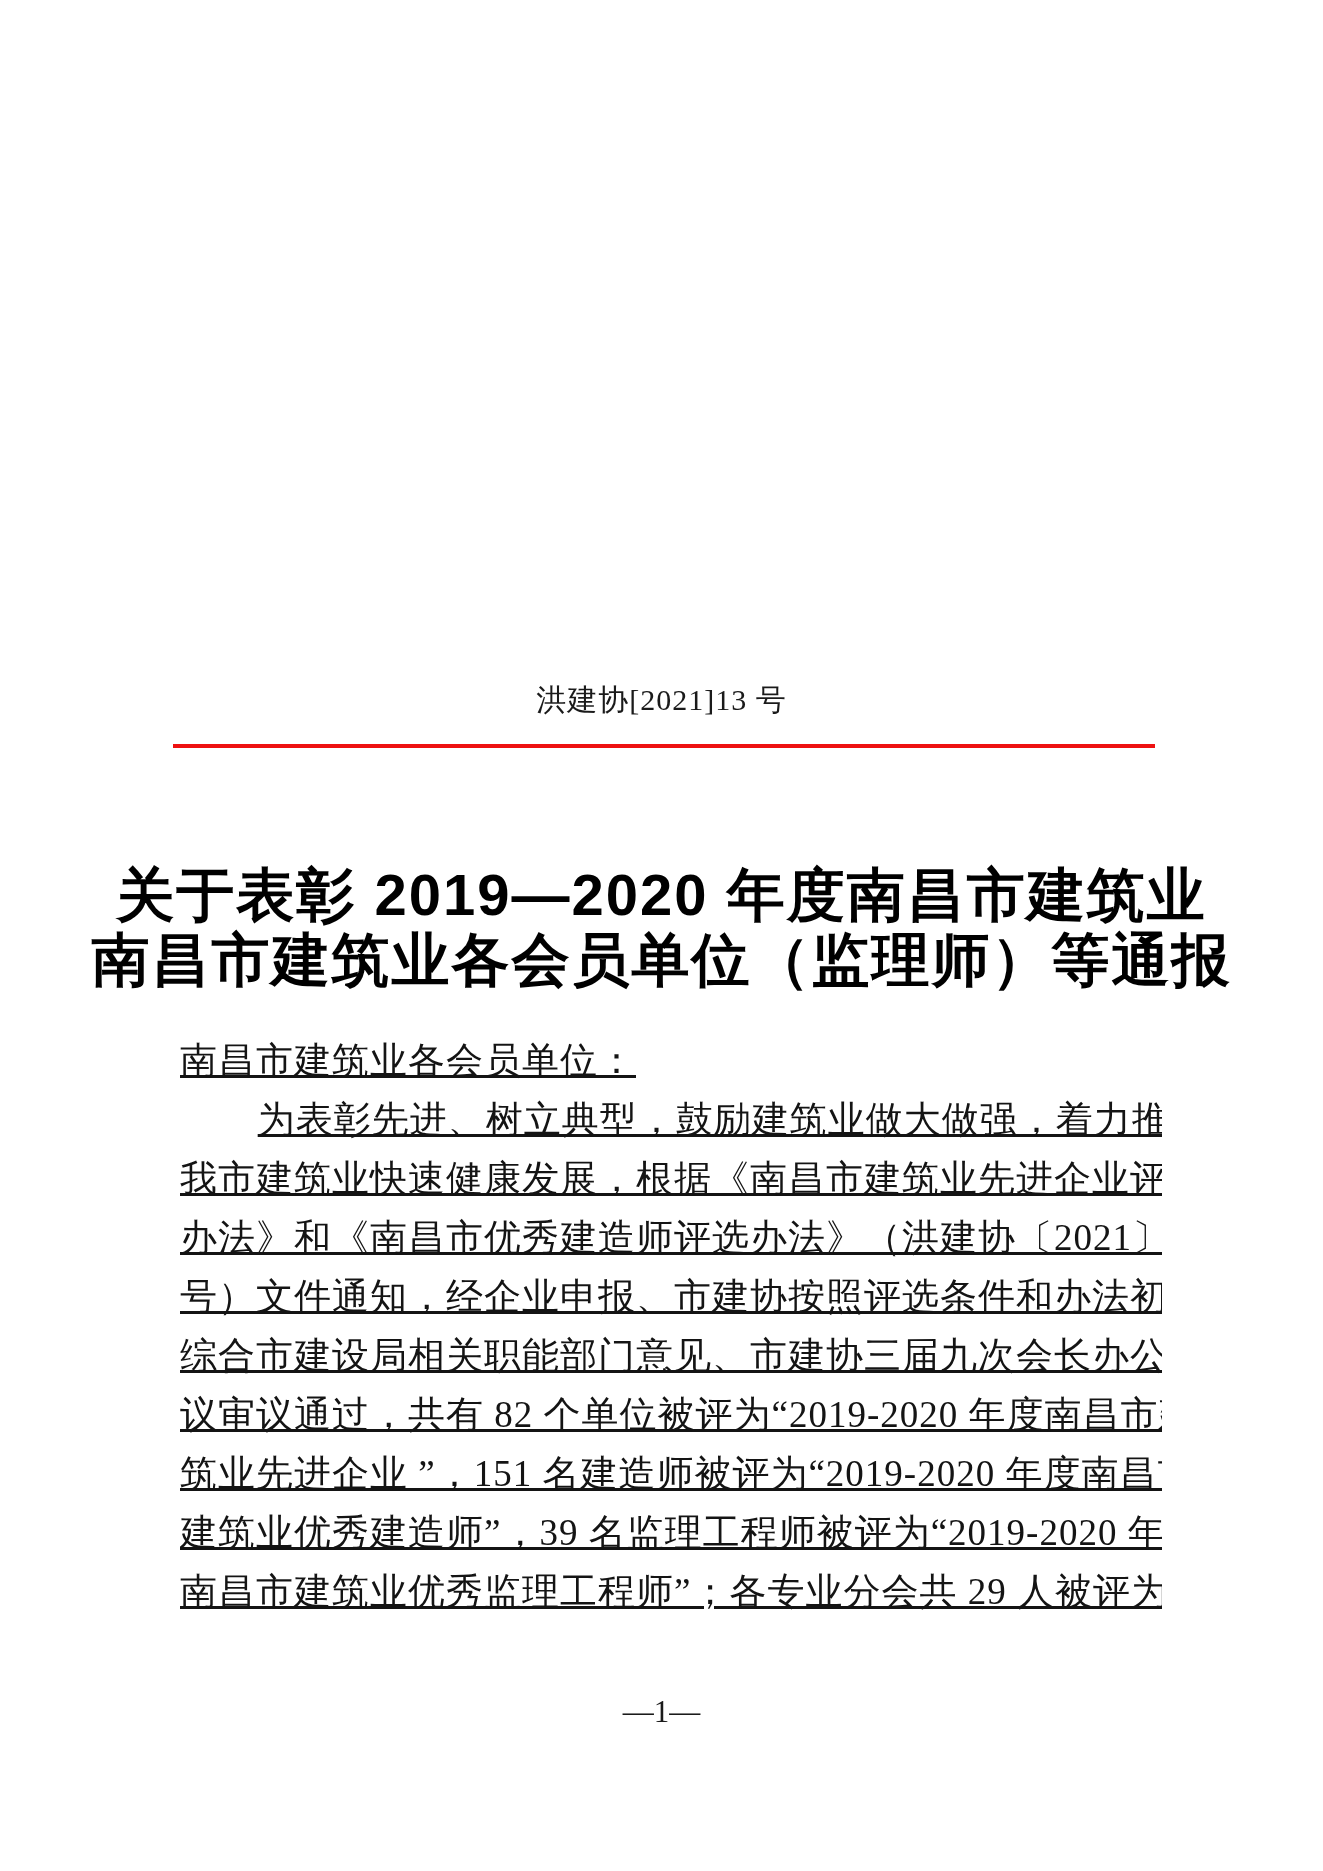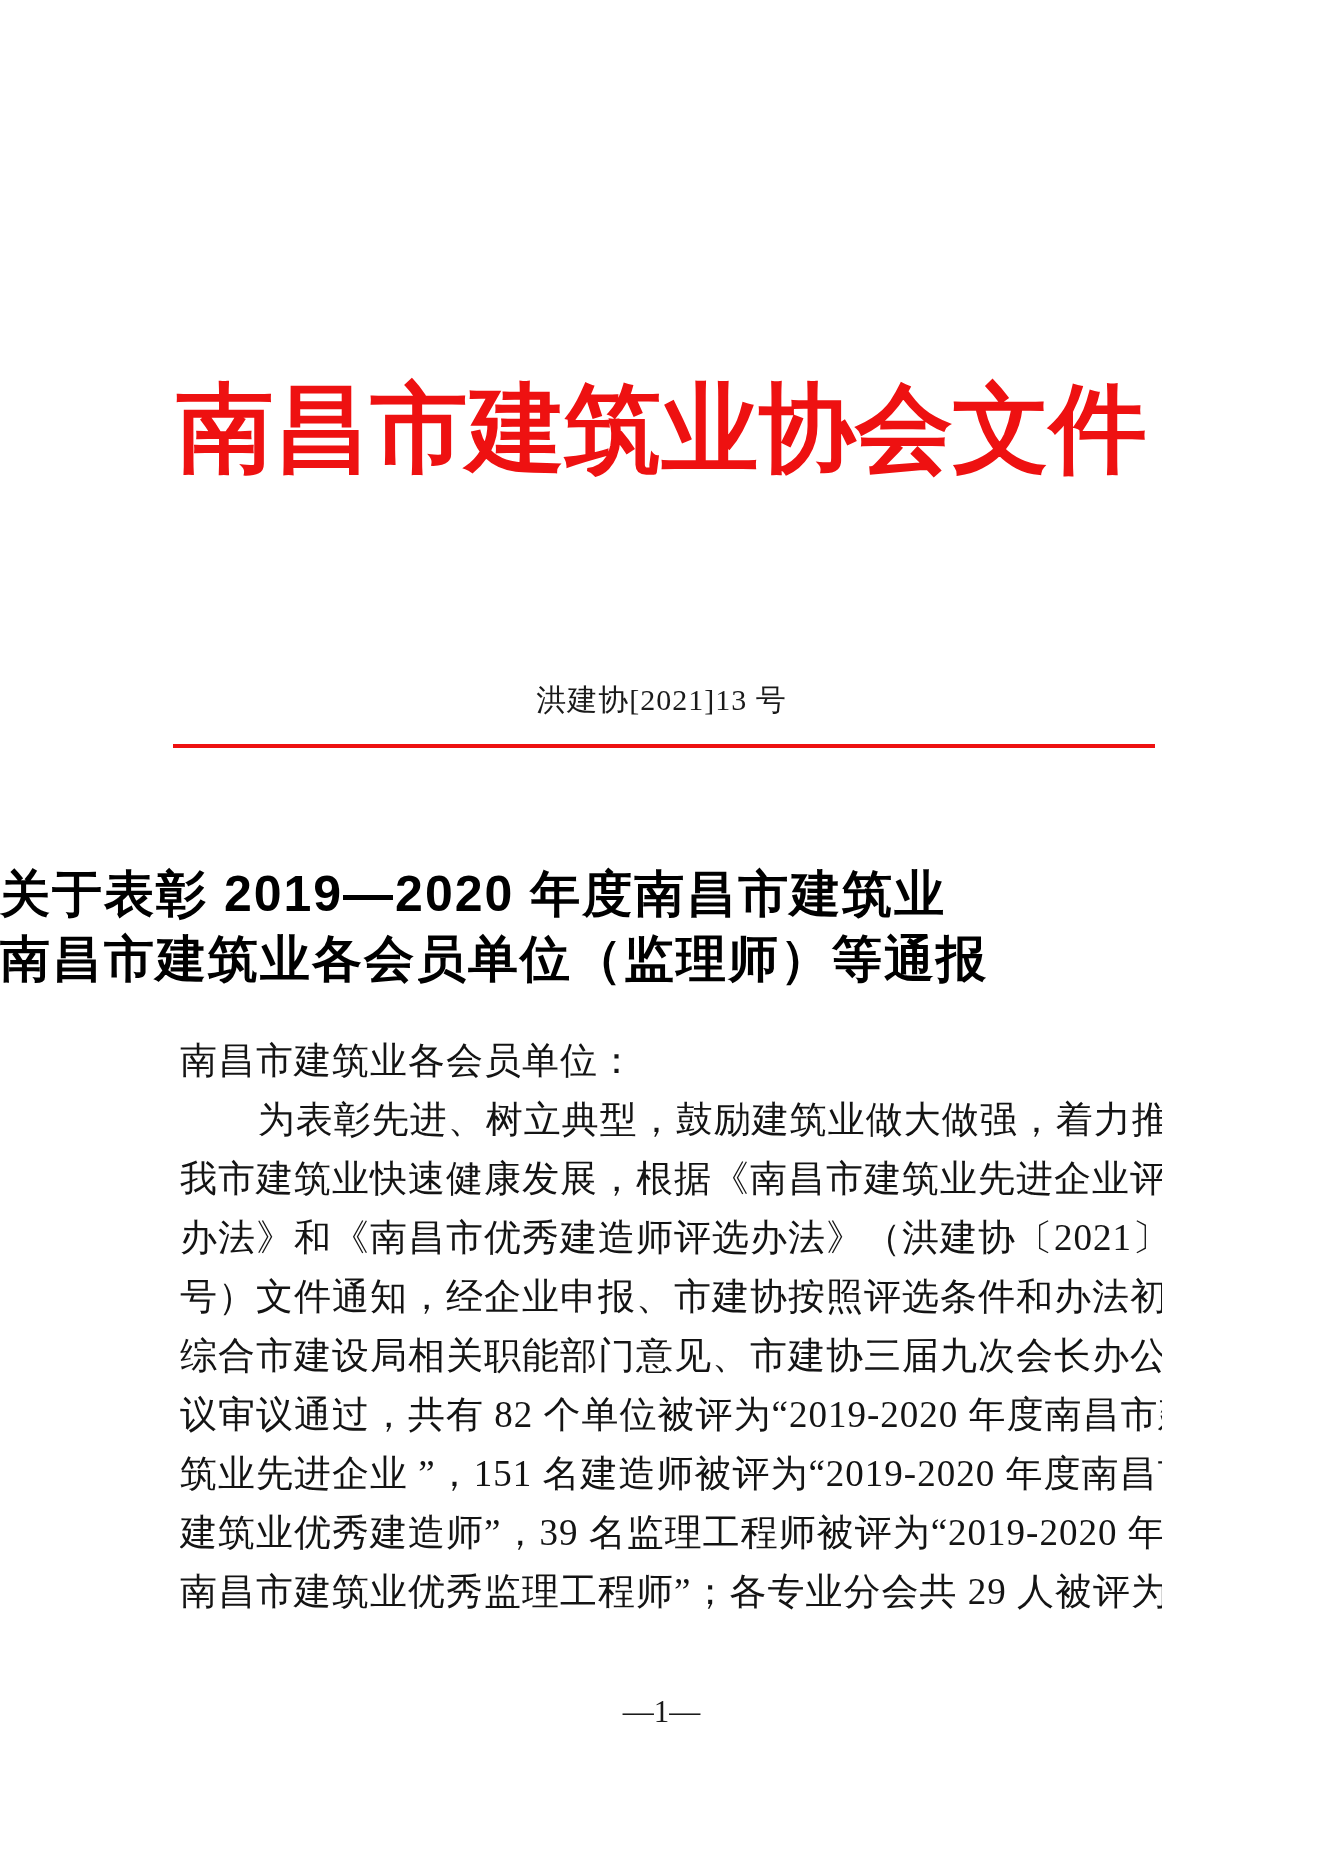--- a/index.html
+++ b/index.html
@@ -31,60 +31,60 @@
     color: #1a1a1a;
     letter-spacing: 1px;
   }
   .red-rule {
     position: absolute; top: 744px; left: 173px;
     width: 982px; height: 4px;
     background: var(--red);
   }
   .subject {
     position: absolute; top: 862px; left: 0; width: 100%;
-    text-align: left;
+    text-align: center;
     font-family: "Liberation Sans", "DejaVu Sans", sans-serif;
     font-weight: bold;
-    font-size: 50px; line-height: 65px;
+    font-size: 58px; line-height: 65px;
     color: #000;
     letter-spacing: 2px;
     white-space: nowrap;
   }
   .body-block {
     position: absolute; top: 1031px; left: 180px;
     width: 982px;
     font-size: 37px; line-height: 59px;
     letter-spacing: 1px;
     color: #141414;
   }
   .body-line {
     text-align: justify;
     text-align-last: justify;
     height: 59px;
     overflow: hidden;
     white-space: nowrap;
+    text-decoration: underline;
   }
   .body-line.no-stretch {
     text-align: left;
     text-align-last: auto;
   }
   .body-line.indent { text-indent: 2.1em; }
   .page-number {
     position: absolute; top: 1693px; left: 0; width: 100%;
     text-align: center;
     font-size: 31px; line-height: 38px;
     color: #1a1a1a;
   }
 </style>
 </head>
 <body>
 
 <div class="page">
 
-  <div class="org-title">南昌市建筑业协会文件</div>
 
   <div class="doc-number">洪建协[2021]13 号</div>
 
   <div class="red-rule"></div>
 
   <div class="subject">
     <div>关于表彰 2019—2020 年度南昌市建筑业</div>
     <div>南昌市建筑业各会员单位（监理师）等通报</div>
   </div>
 

